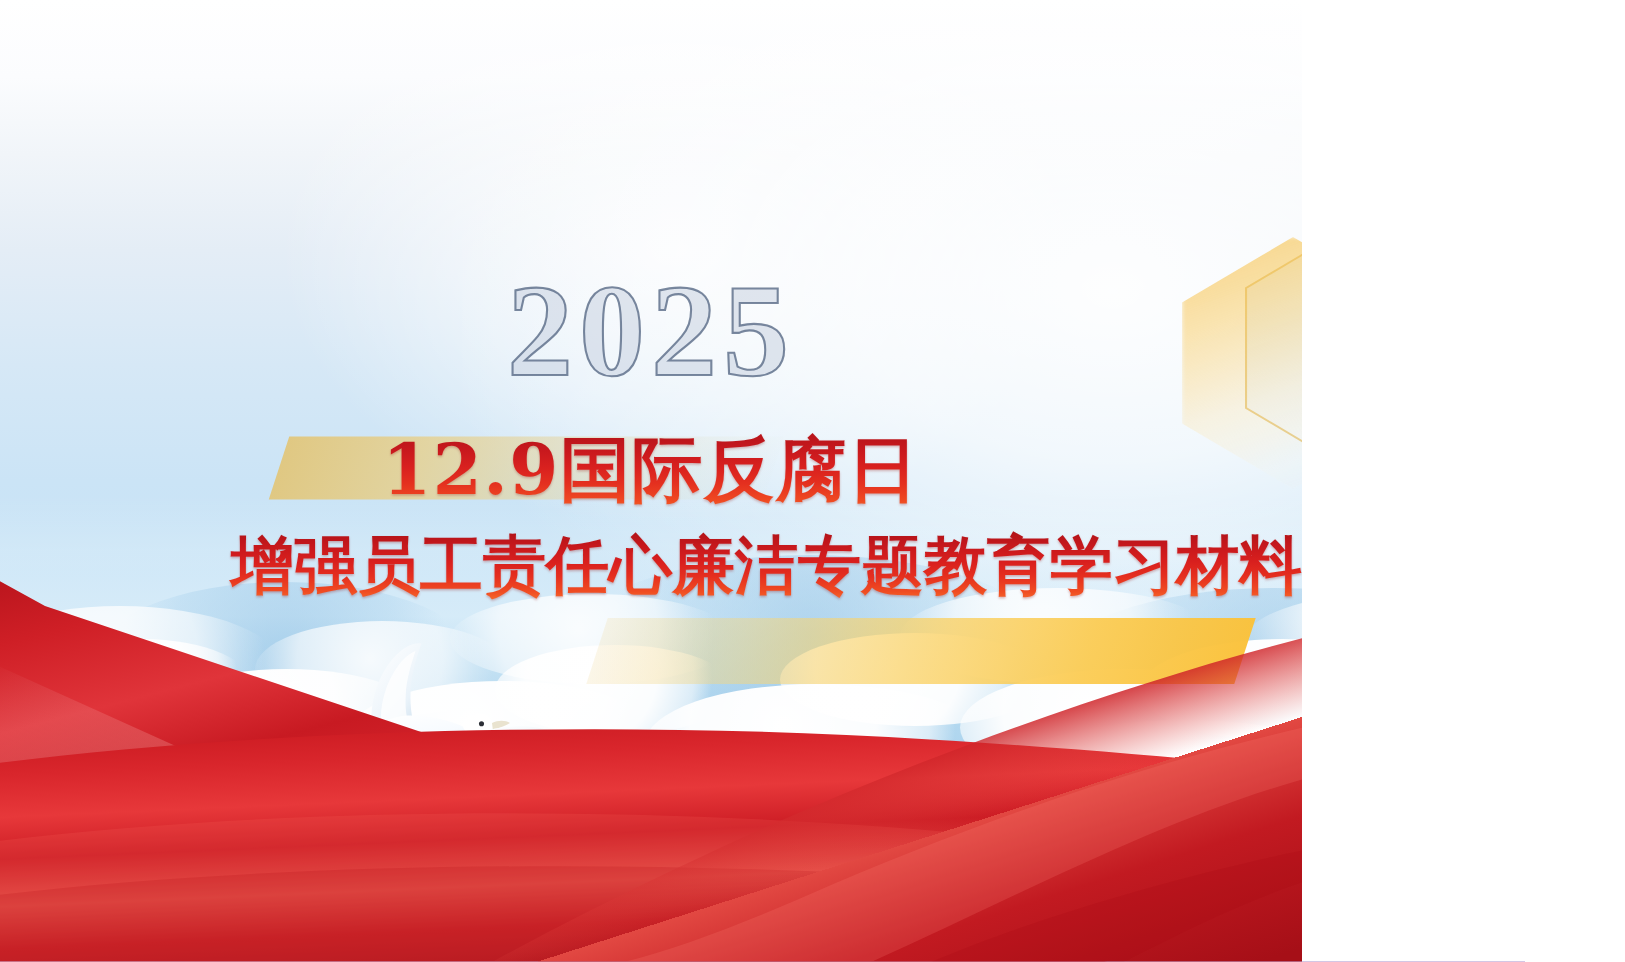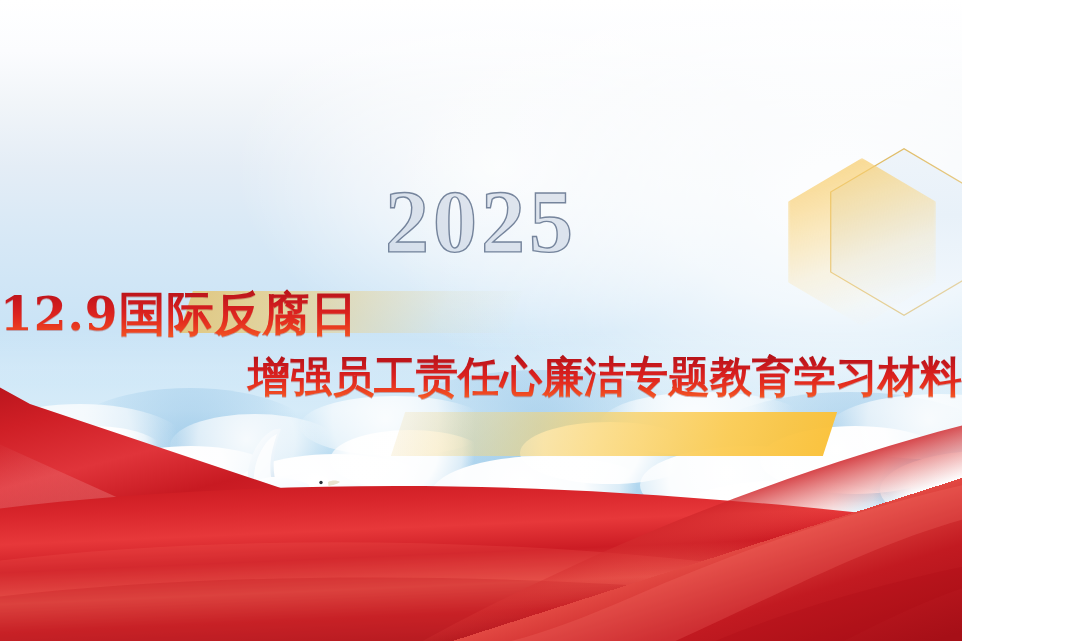--- a/index.html
+++ b/index.html
@@ -2,21 +2,21 @@
 <html><head>
 <meta charset="utf-8">
 <style>
   html, body {
     margin: 0;
     padding: 0;
     background: #ffffff;
   }
   #poster {
     position: relative;
-    width: 962px;
+    width: 868px;
     height: 641px;
     overflow: hidden;
     font-family: "Liberation Serif", "DejaVu Serif", serif;
     background: #4c1d95;
   }
 
   
   .sky {
     position: absolute;
     inset: 0;
@@ -203,21 +203,21 @@
     color: rgba(196,206,222,0.50);
     -webkit-text-stroke: 1.4px rgba(86,104,132,0.78);
     font-family: "Liberation Serif", "DejaVu Serif", serif;
     user-select: none;
   }
 
   .title {
     position: absolute;
     left: 0; right: 0;
     top: 288px;
-    text-align: left;
+    text-align: center;
     font-size: 47px;
     line-height: 1.1;
     font-weight: 700;
     letter-spacing: 1px;
     font-family: "DejaVu Serif", "Liberation Serif", serif;
     background: linear-gradient(to bottom,
       #b5141a 0%,
       #c7181d 22%,
       #d9211f 46%,
       #e4301f 66%,

